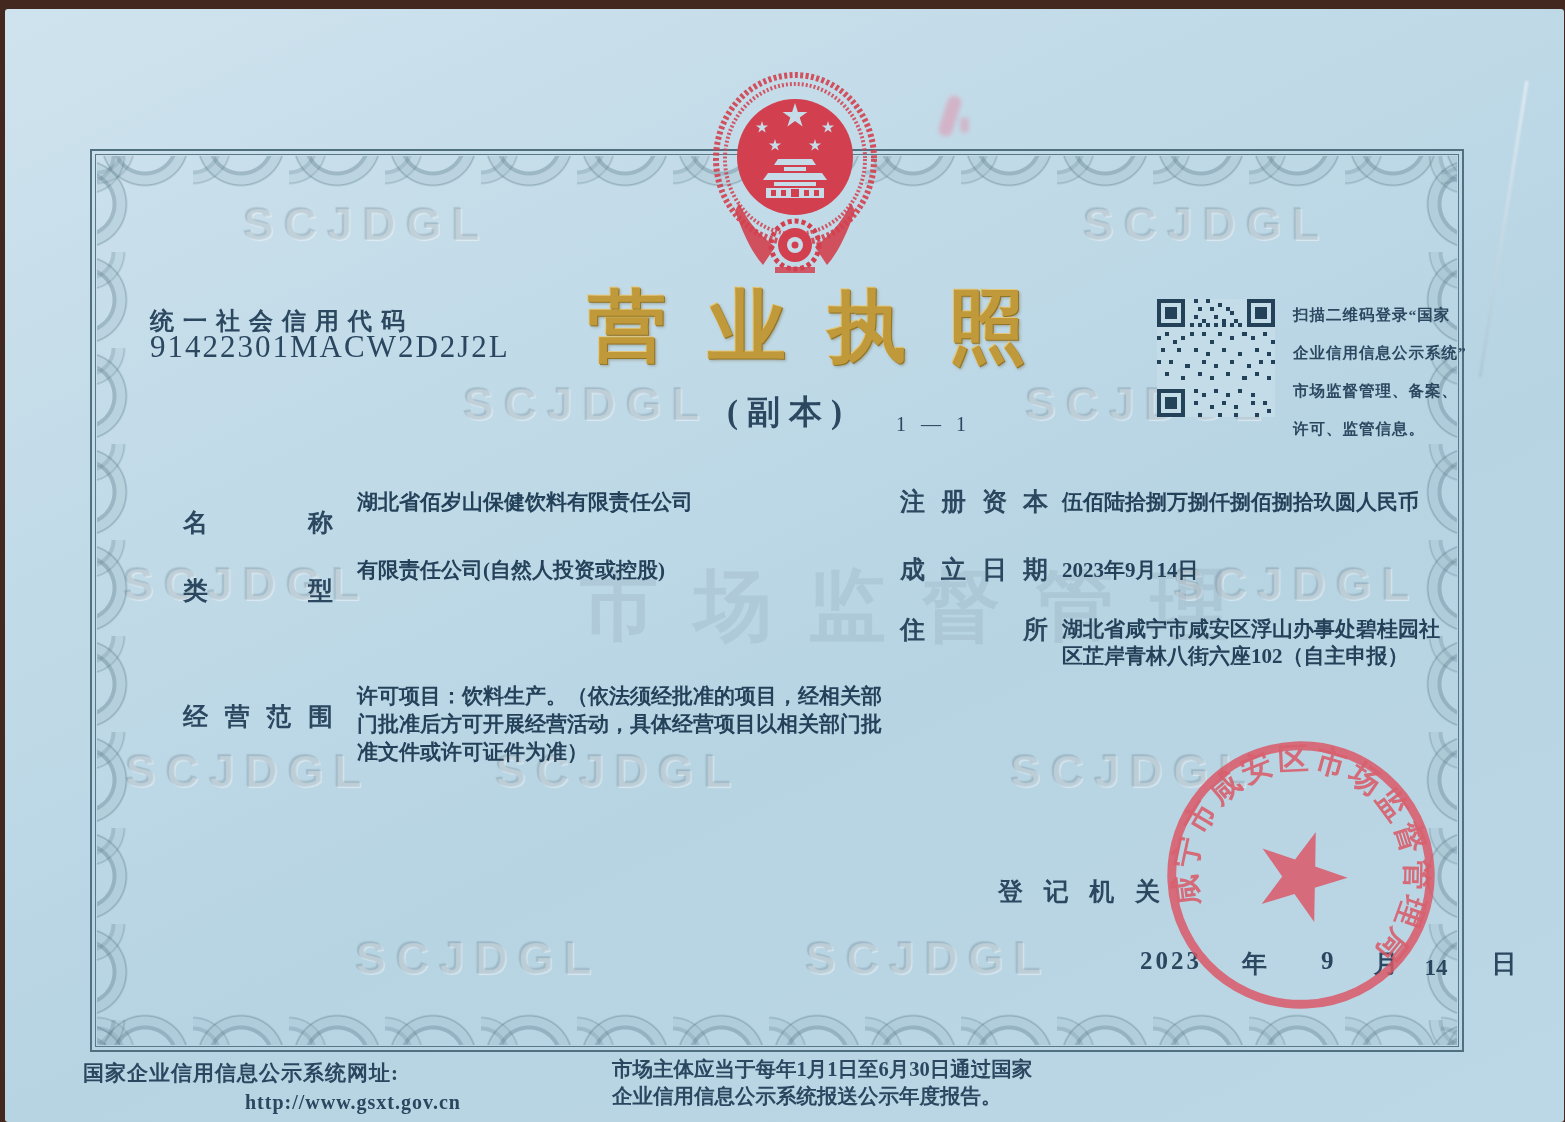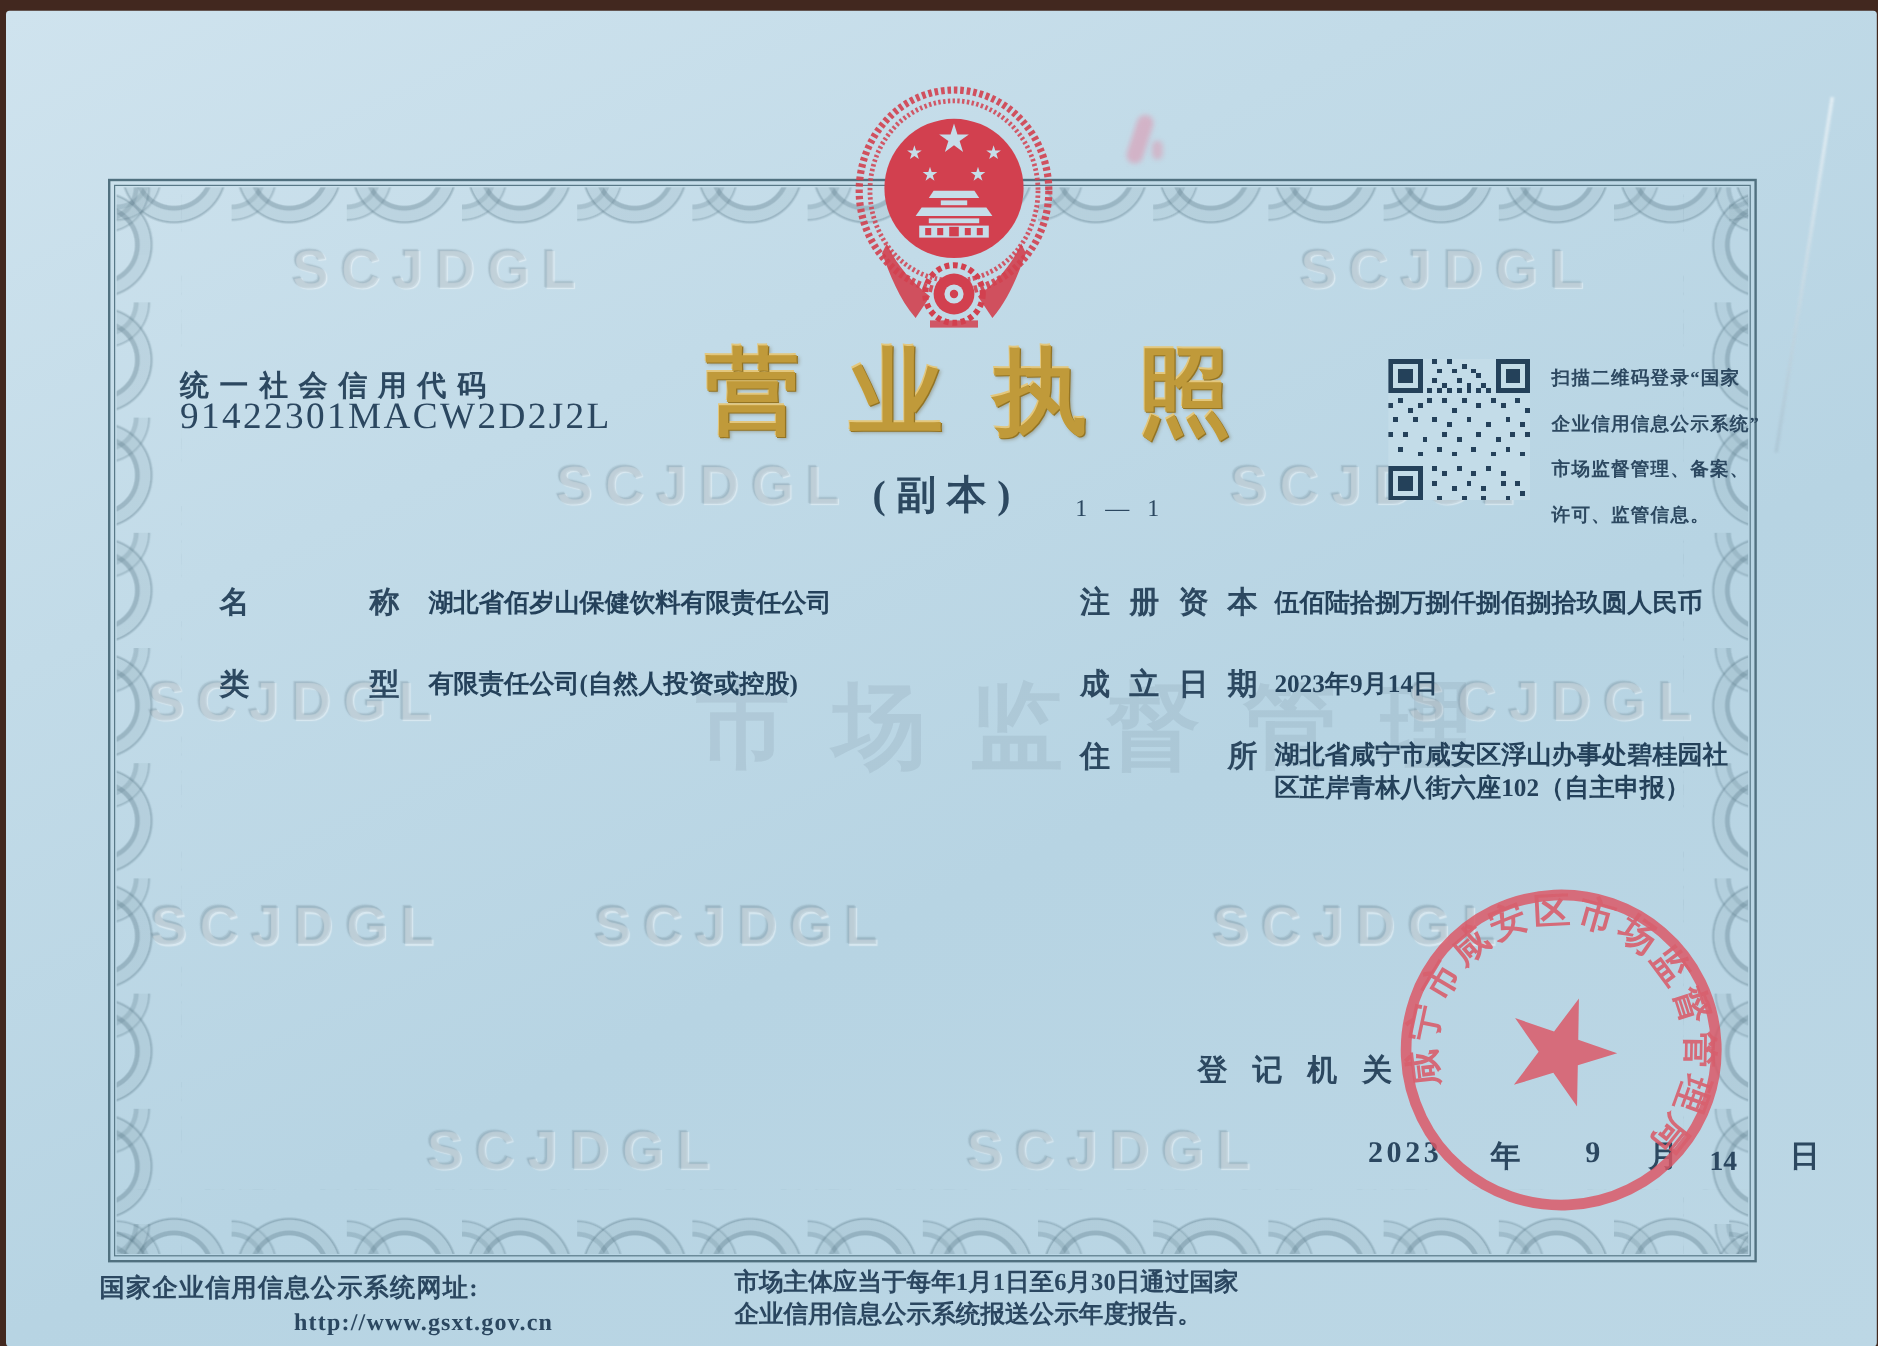--- a/index.html
+++ b/index.html
@@ -60,21 +60,21 @@
   .qr-box { position:absolute; left:1152px; top:290px; width:118px; height:118px; }
   .qr-caption { position:absolute; left:1288px; top:296px; width:200px; }
   .qr-caption div { font-size:15.5px; font-weight:700; color:#2c4860; margin-bottom:17px;
     letter-spacing:1px; white-space:nowrap; }
 
   
   .row { position:absolute; display:flex; align-items:flex-start; }
   .lbl { font-size:25px; font-weight:700; color:#2c4860; text-align:justify;
     text-align-last:justify; flex:none; }
   .val { font-size:21px; font-weight:600; color:#24415a; line-height:28px; padding-top:3px; }
-  .lc { left:178px; } .lc .lbl { width:150px; margin-right:24px; }
+  .lc { left:178px; } .lc .lbl { width:150px; margin-right:24px;margin-top:21px; }
   .rc { left:895px; } .rc .lbl { width:148px; margin-right:14px; }
   .r-name { top:476px; } .r-type { top:544px; } .r-legal { top:612px; }
   .r-scope { top:670px; } .r-scope .val { width:536px; }
   .r-cap  { top:476px; } .r-est { top:544px; }
   .r-addr { top:604px; } .r-addr .val { width:396px; line-height:27px; }
 
   .regorg-label { position:absolute; left:993px; top:848px; width:162px; font-size:25px;
     font-weight:700; color:#2c4860; text-align:justify; text-align-last:justify;margin-top:18px; }
 
   
@@ -219,20 +219,24 @@
     </div>
 
     <div class="row lc r-name">
       <span class="lbl">名称</span>
       <span class="val">湖北省佰岁山保健饮料有限责任公司</span>
     </div>
     <div class="row lc r-type">
       <span class="lbl">类型</span>
       <span class="val">有限责任公司(自然人投资或控股)</span>
     </div>
+    <div class="row lc r-scope">
+      <span class="lbl">经营范围</span>
+      <span class="val">许可项目：饮料生产。（依法须经批准的项目，经相关部门批准后方可开展经营活动，具体经营项目以相关部门批准文件或许可证件为准）</span>
+    </div>
 
     <div class="row rc r-cap">
       <span class="lbl">注册资本</span>
       <span class="val">伍佰陆拾捌万捌仟捌佰捌拾玖圆人民币</span>
     </div>
     <div class="row rc r-est">
       <span class="lbl">成立日期</span>
       <span class="val">2023年9月14日</span>
     </div>
     <div class="row rc r-addr">

